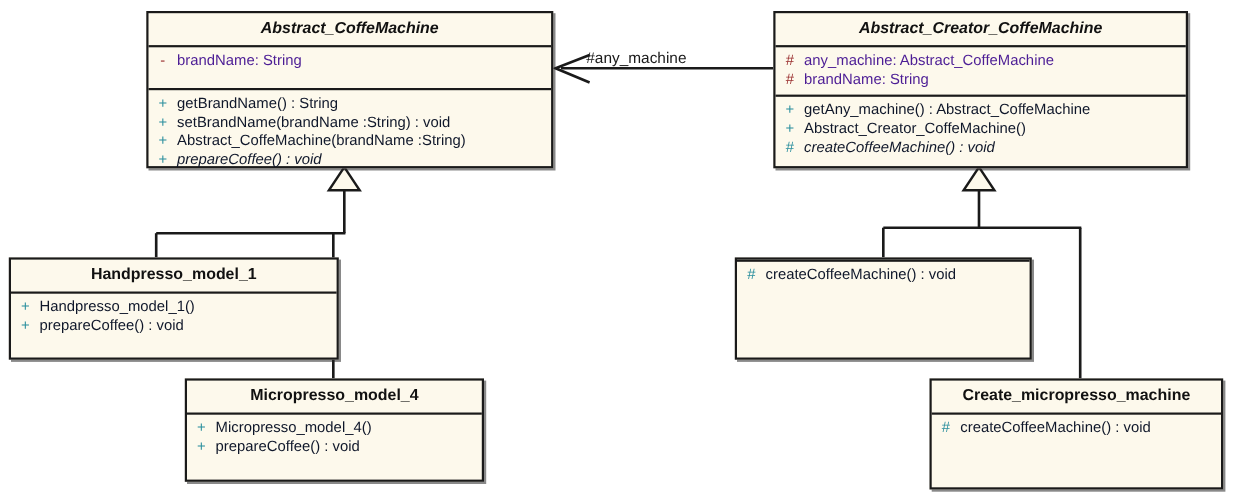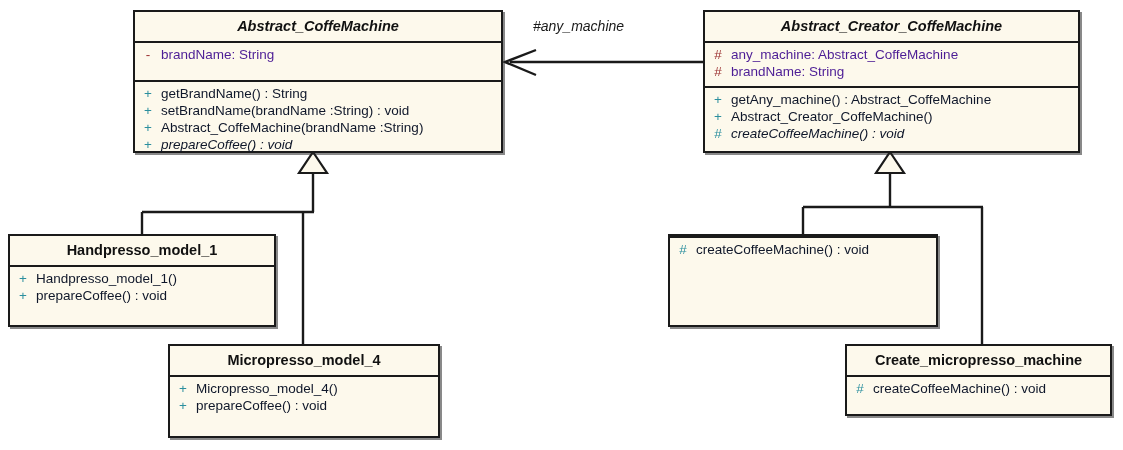--- a/index.html
+++ b/index.html
@@ -106,21 +106,21 @@
 
     <g>
       <line x1="890" y1="172" x2="890" y2="207" stroke="#1a1a1a" stroke-width="2.4"></line>
       <line x1="803" y1="207" x2="983" y2="207" stroke="#1a1a1a" stroke-width="2.4"></line>
       <line x1="803" y1="207" x2="803" y2="234" stroke="#1a1a1a" stroke-width="2.4"></line>
       <line x1="982" y1="207" x2="982" y2="344" stroke="#1a1a1a" stroke-width="2.4"></line>
       <polygon points="890,152 904,173 876,173" fill="#fdf9ec" stroke="#1a1a1a" stroke-width="2.2"></polygon>
     </g>
   </svg>
 
-  <div class="assoc-label" style="left:533px; top:18px;font-style:italic;">#any_machine</div>
+  <div class="assoc-label" style="left:533px; top:44px;">#any_machine</div>
 
   <div class="uml-class" style="left:133px; top:10px; width:370px; height:143px;">
     <div class="class-title abstract">Abstract_CoffeMachine</div>
     <div class="compartment attrs" style="height:39px;">
       <div class="member">
         <span class="vis">-</span>
         <span class="member-text">brandName:  String</span>
       </div>
     </div>
     <div class="compartment ops">
@@ -164,21 +164,21 @@
         <span class="vis">+</span>
         <span class="member-text">Abstract_Creator_CoffeMachine()</span>
       </div>
       <div class="member italic">
         <span class="vis">#</span>
         <span class="member-text">createCoffeeMachine() : void</span>
       </div>
     </div>
   </div>
 
-  <div class="uml-class" style="left:8px; top:234px; width:268px; height:93px;">
+  <div class="uml-class" style="left:8px; top:234px; width:300px; height:93px;">
     <div class="class-title">Handpresso_model_1</div>
     <div class="compartment ops">
       <div class="member">
         <span class="vis">+</span>
         <span class="member-text">Handpresso_model_1()</span>
       </div>
       <div class="member">
         <span class="vis">+</span>
         <span class="member-text">prepareCoffee() : void</span>
       </div>
@@ -201,21 +201,21 @@
 
   <div class="uml-class" style="left:668px; top:234px; width:270px; height:93px;">
     <div class="compartment ops">
       <div class="member">
         <span class="vis">#</span>
         <span class="member-text">createCoffeeMachine() : void</span>
       </div>
     </div>
   </div>
 
-  <div class="uml-class" style="left:845px; top:344px; width:267px; height:72px;">
+  <div class="uml-class" style="left:845px; top:344px; width:267px; height:101px;">
     <div class="class-title">Create_micropresso_machine</div>
     <div class="compartment ops">
       <div class="member">
         <span class="vis">#</span>
         <span class="member-text">createCoffeeMachine() : void</span>
       </div>
     </div>
   </div>
 
 </div>

